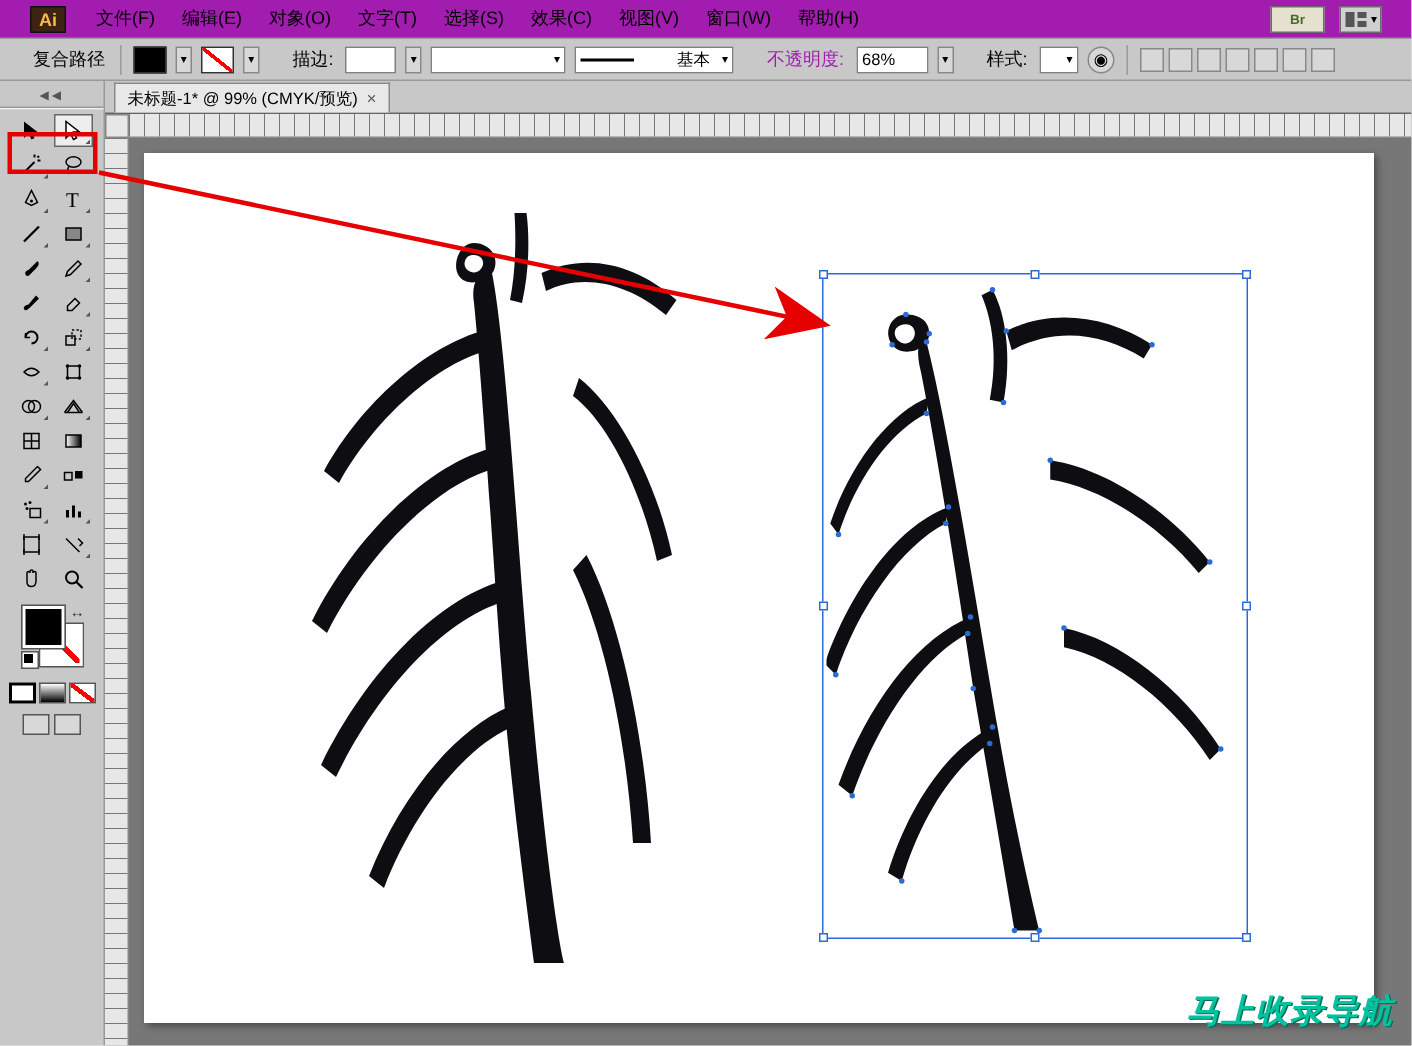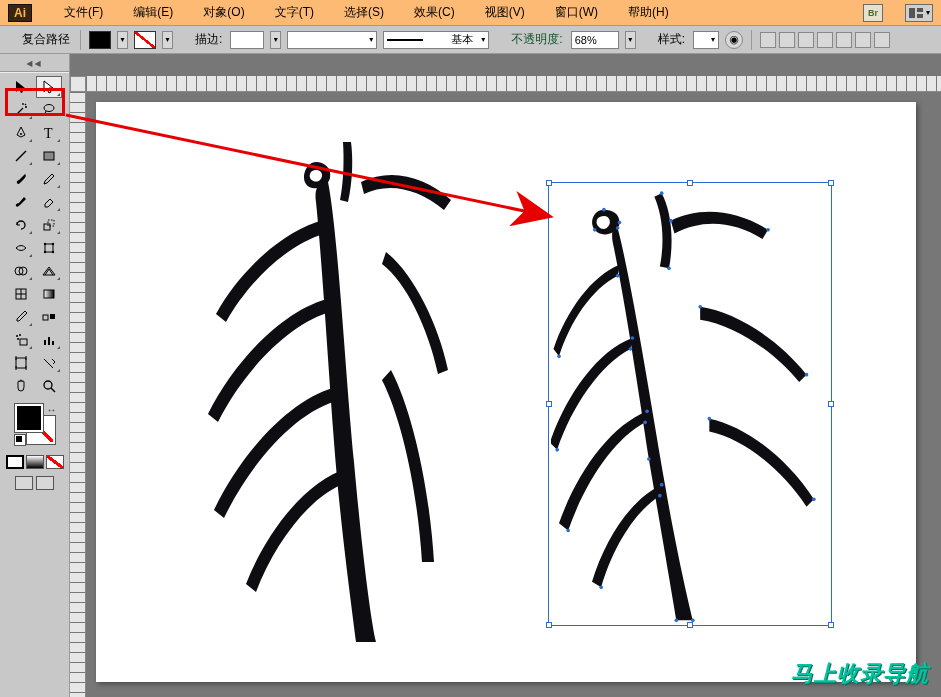--- a/index.html
+++ b/index.html
@@ -4,32 +4,32 @@
 <style>
   * { box-sizing: border-box; margin: 0; padding: 0; }
   body {
     width: 941px; height: 697px;
     background: #c8c8c8;
     font-family: "Microsoft YaHei", Tahoma, sans-serif;
     font-size: 12px; color: #000;
     overflow: hidden; position: relative;
   }
   .menubar {
-    height: 26px; display: flex; align-items: center; gap: 14px;
-    padding: 0 8px; background: #fdba74; border-bottom: 1px solid #9a9a9a;
+    height: 26px; display: flex; align-items: center; gap: 2px;
+    padding: 0 20px; background: #a21caf; border-bottom: 1px solid #9a9a9a;
   }
   .ai-logo {
     width: 24px; height: 18px; background: #3b2412; color: #f7b94a;
     font-weight: bold; font-size: 12px; display:flex; align-items:center;
     justify-content:center; border:1px solid #111; margin-right:10px;
   }
   .menu-item { padding: 3px 8px; cursor: default; text-align: center; }
   .menu-spacer { flex: 1; }
   .br-btn {
-    width:20px; height:18px; border:1px solid #6b6b6b; background:#e6e1cf;
+    width:36px; height:18px; border:1px solid #6b6b6b; background:#e6e1cf;
     display:flex;align-items:center;justify-content:center;font-size:9px;font-weight:bold;
     color:#4a6b2a; margin-left:10px;
   }
   .arrange-btn {
     width:28px; height:18px; border:1px solid #6b6b6b; margin-left:8px;
     display:flex;align-items:center;justify-content:center;font-size:10px;
     background:#d0d0d0;
   }
 
   .optbar {
@@ -161,21 +161,21 @@
   <span class="dd-arrow">▾</span>
   <span class="select" style="width:90px;">
       <span></span>
       <span style="margin-left:auto;font-size:8px;">▾</span>
     </span>
   <span class="select" style="width:106px;">
     <span class="cap-line"></span>
     <span>基本</span>
     <span style="margin-left:auto;font-size:8px;">▾</span>
   </span>
-  <span class="opt-label" style="color:#14532d;">不透明度:</span>
+  <span class="opt-label" style="color:#a21caf;">不透明度:</span>
   <span class="numbox" style="width:48px;">68%</span>
   <span class="dd-arrow">▾</span>
   <span class="opt-label">样式:</span>
   <span class="select" style="width:26px;">
       <span style="margin-left:auto;font-size:8px;">▾</span>
     </span>
   <span class="gear-ic">◉</span>
   <div class="opt-sep"></div>
   <div class="align-icons">
     <span class="align-ic"></span>
@@ -402,20 +402,26 @@
       <span class="mini-sw grad"></span>
       <span class="mini-sw none"></span>
     </div>
     <div class="screen-row">
       <span class="screen-ic"></span>
       <span class="screen-ic"></span>
     </div>
   </div>
 
   <div class="workspace">
+    <div class="tabbar">
+      <div class="tab">
+        <span>未标题-1* @ 99% (CMYK/预览)</span>
+        <span class="tab-close">×</span>
+      </div>
+    </div>
     <div class="ruler-corner"></div>
     <div class="ruler-h"></div>
     <div class="ruler-v"></div>
 
     <div class="canvas-wrap">
       <div class="artboard">
 
         <svg viewBox="0 0 300 520" style="position:absolute;left:60px;top:20px;width:300px;height:520px;">
           <g fill="#0e0e12" stroke="none">
             <path d="M160 40 C150 40 145 55 150 62 C155 70 172 66 174 56 C176 46 168 40 160 40 Z M160 48 C166 48 168 54 164 58 C160 62 152 58 154 52 C155 49 157 48 160 48 Z"></path>

